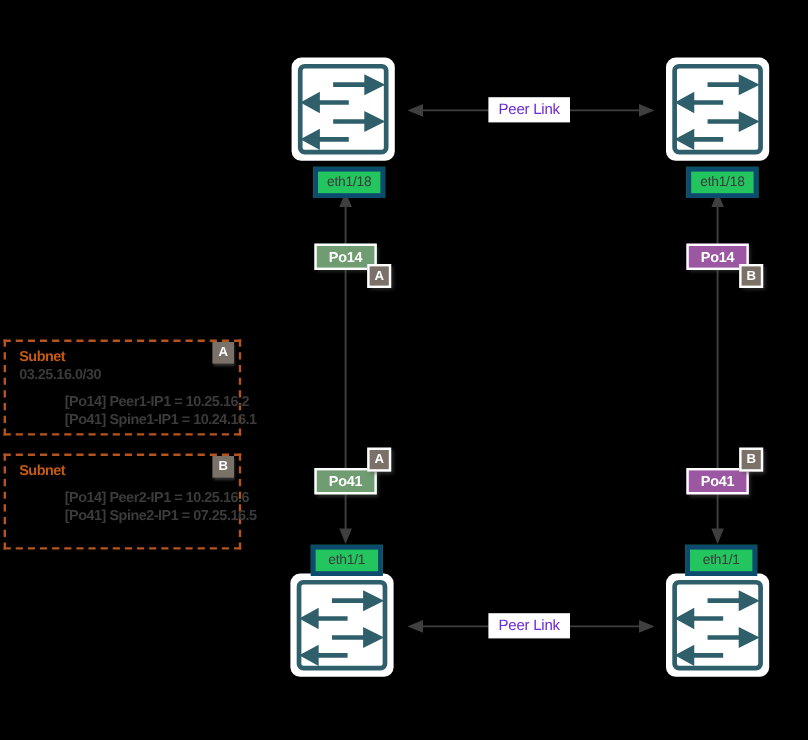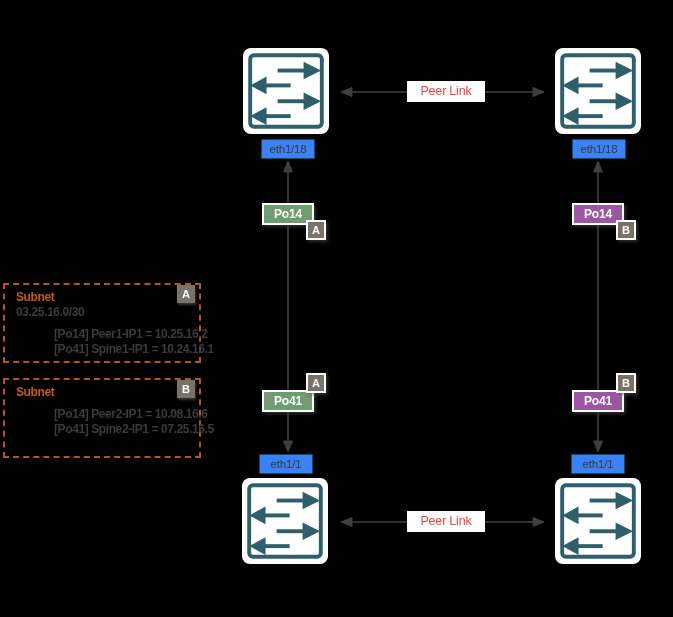--- a/index.html
+++ b/index.html
@@ -12,27 +12,27 @@
 
   
   .switch{
     position:absolute;width:80px;height:80px;background:#fff;border-radius:8px;
     padding:3px;z-index:2;
   }
   .switch svg{display:block;width:80px;height:80px;}
 
   
   .eth-label{
-    position:absolute;width:52px;height:18px;background:#3b82f6;border:1px solid #0c4a6e;
+    position:absolute;width:52px;height:18px;background:#22c55e;border:4px solid #0c4a6e;
     color:#3b3b3b;font-size:11.5px;line-height:18px;text-align:center;z-index:2;
     letter-spacing:-0.2px;
   }
   
   .peer-label{
-    position:absolute;width:78px;height:21px;background:#fff;color:#ef4444;
+    position:absolute;width:68px;height:21px;background:#fff;color:#6d28d9;
     font-size:12.5px;line-height:21px;text-align:center;z-index:2;letter-spacing:-0.2px;
   }
 
   
   .po-badge{
     position:absolute;width:48px;height:18px;border:2px solid #fff;
     color:#fff;font-size:12px;font-weight:bold;line-height:18px;text-align:center;
     z-index:3;box-shadow:2px 2px 3px rgba(80,80,80,0.55);letter-spacing:-0.2px;
   }
   .po-green{background:#6F9C70;}
@@ -178,18 +178,18 @@
     <div class="subnet-entries">
       <div class="subnet-entry">[Po14] Peer1-IP1 = 10.25.16.2</div>
       <div class="subnet-entry">[Po41] Spine1-IP1 = 10.24.16.1</div>
     </div>
   </div>
 
   <div class="subnet-box" style="top:378px;">
     <div class="subnet-chip">B</div>
     <div class="subnet-title">Subnet</div>
     <div class="subnet-entries">
-      <div class="subnet-entry">[Po14] Peer2-IP1 = 10.08.16.6</div>
+      <div class="subnet-entry">[Po14] Peer2-IP1 = 10.25.16.6</div>
       <div class="subnet-entry">[Po41] Spine2-IP1 = 07.25.16.5</div>
     </div>
   </div>
 
 </div>
 
 </body></html>

